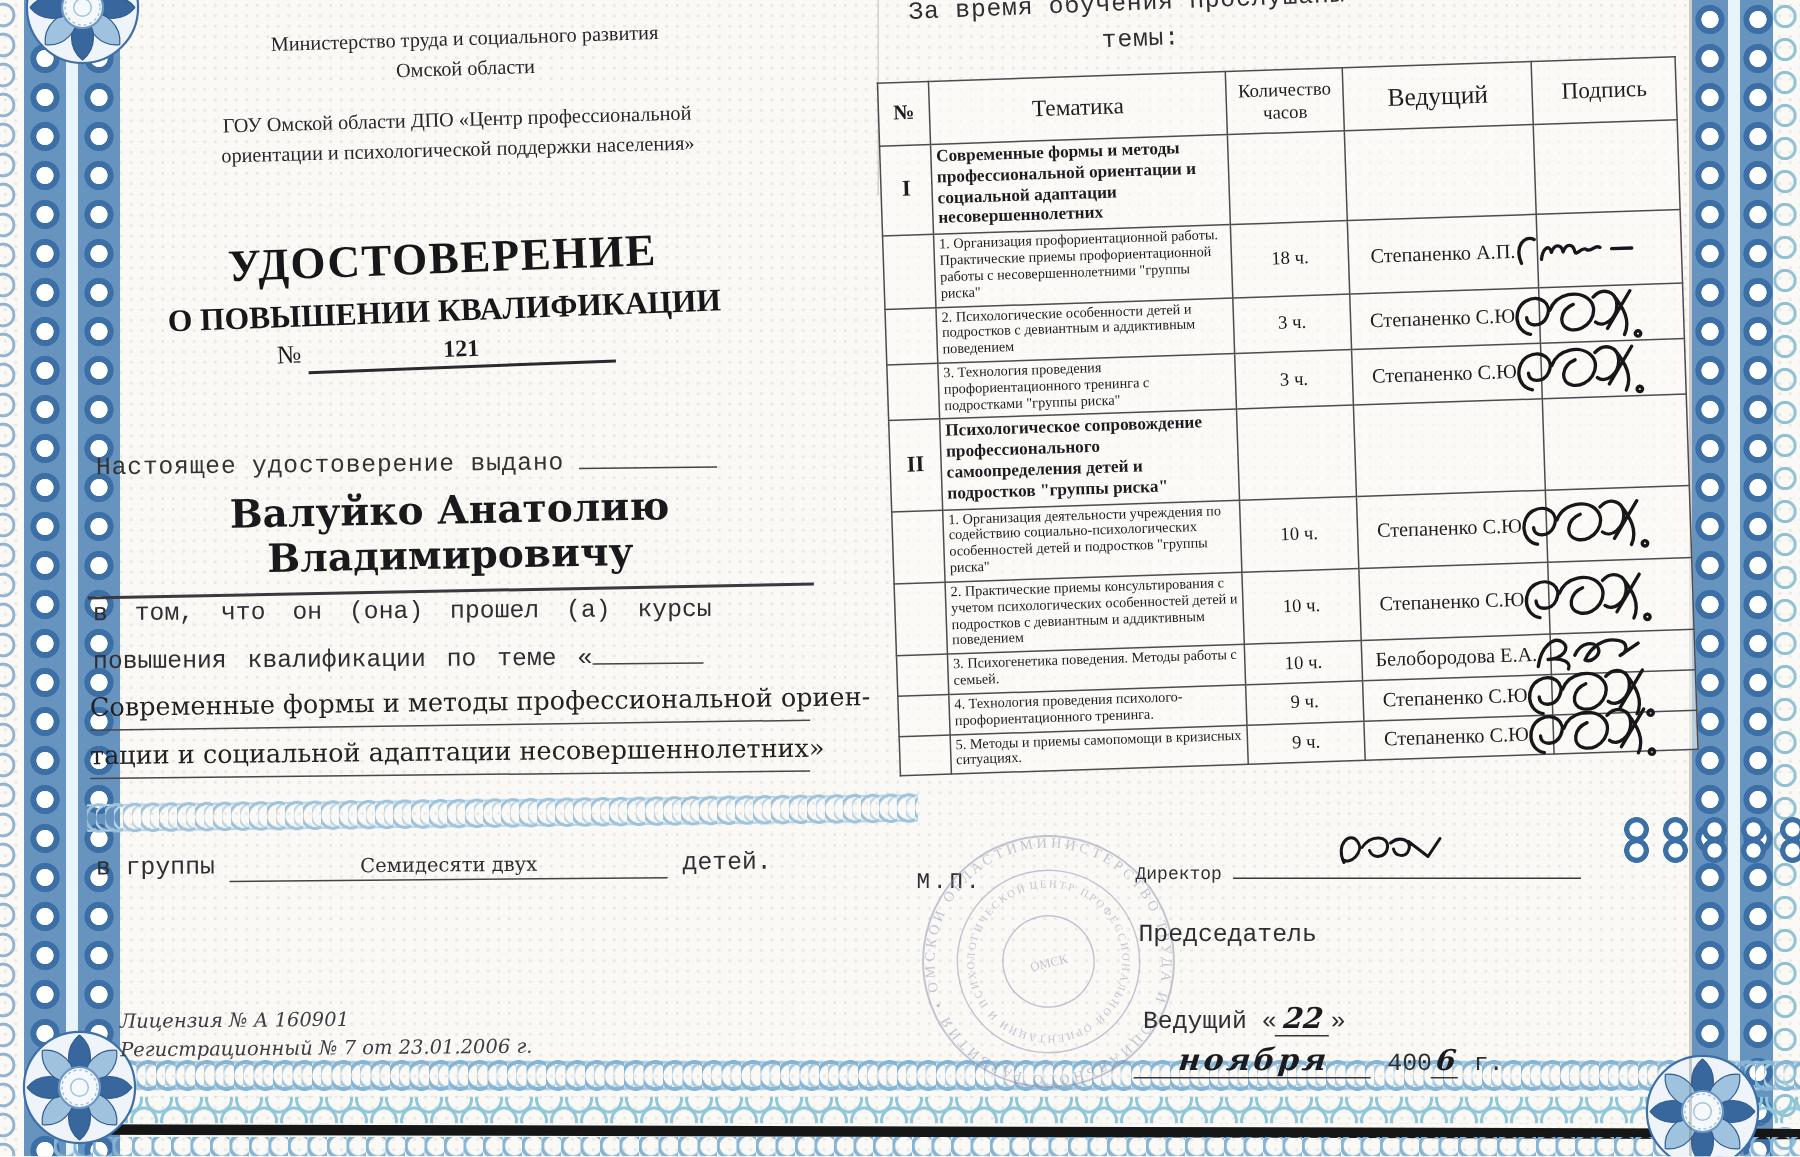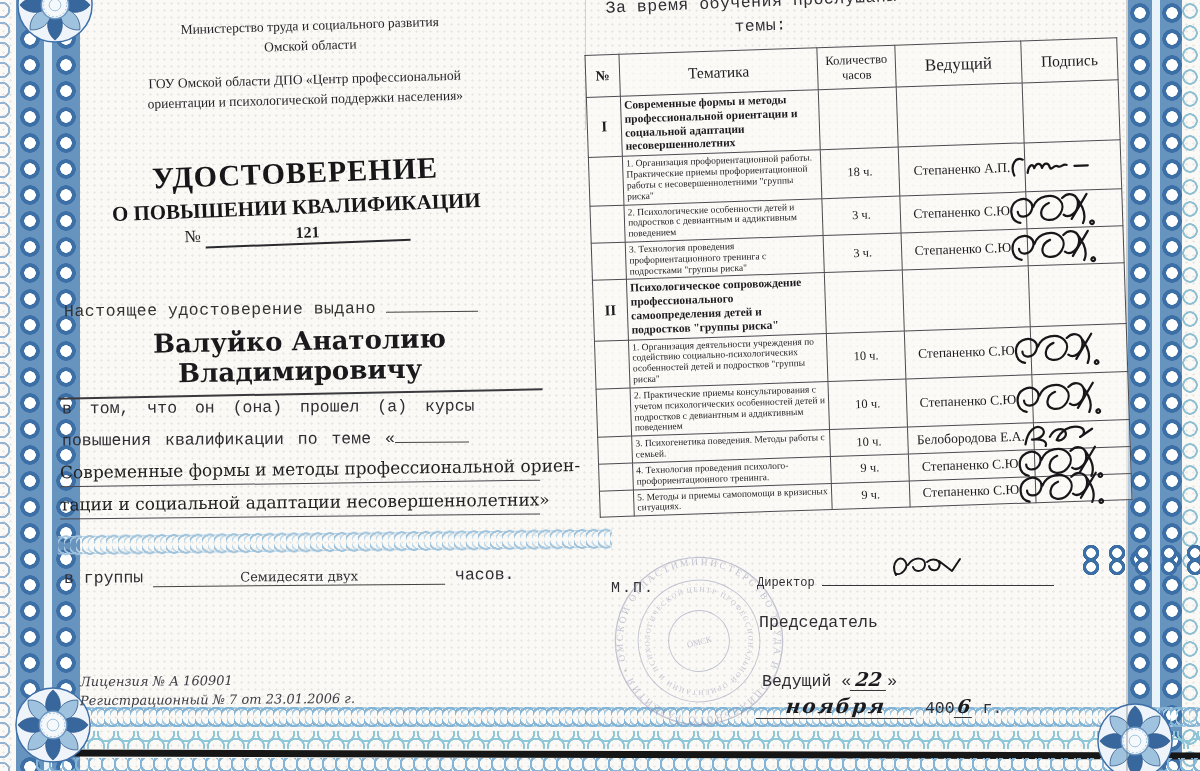--- a/index.html
+++ b/index.html
@@ -207,21 +207,21 @@
     <span>повышения квалификации по теме «</span><span class="fill-blank" style="width:74px;"></span>
   </div>
   <div class="theme1">Современные формы и методы профессиональной ориен-</div>
   <div class="theme2">
     <span>тации и социальной адаптации несовершеннолетних</span>
     <span>»</span>
   </div>
   <div class="volume mono">
     <span>в группы</span>
     <span class="volume-fill">Семидесяти двух</span>
-    <span>часов.</span>
+    <span>детей.</span>
   </div>
   <div class="license">
     <div>Лицензия № А 160901</div>
     <div>Регистрационный № 7 от 23.01.2006 г.</div>
   </div>
 
   <div class="intro mono">
     <div>За время обучения прослушаны</div>
     <div class="l2">темы:</div>
   </div>

